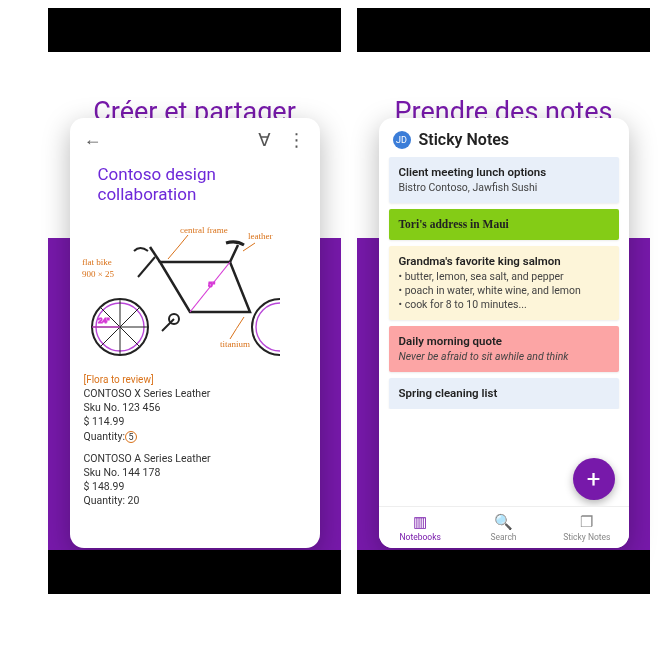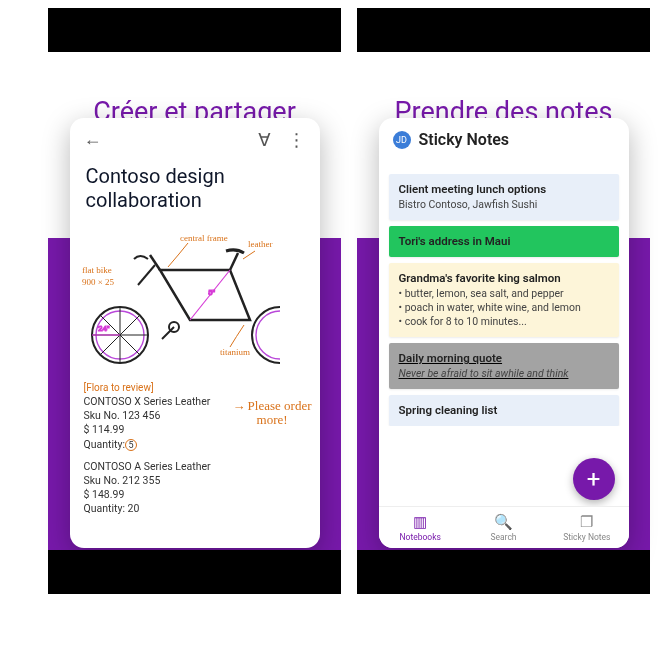--- a/index.html
+++ b/index.html
@@ -7,29 +7,29 @@
 .container { display: flex; gap: 16px; padding: 8px 16px; margin-left: 32px; }
 .panel { width: 310px; position: relative; }
 .blackbar { background: #000; height: 44px; width: 100%; }
 .whitezone { background: #fff; height: 186px; position: relative; }
 .purplezone { background: #7719aa; height: 312px; position: relative; }
 .headline { color: #7719aa; font-size: 27px; font-weight: 400; position: absolute; top: 44px; left: 50%; transform: translateX(-50%); white-space: nowrap; }
 .phone { position: absolute; top: 110px; left: 50%; transform: translateX(-50%); width: 250px; height: 430px; background: #fff; border-radius: 14px; box-shadow: 0 8px 28px rgba(0,0,0,0.28); overflow: hidden; }
 .appbar { display: flex; align-items: center; padding: 10px 12px; gap: 10px; }
 .appbar .spacer { flex: 1; }
 .ico-btn { width: 22px; height: 22px; display: flex; align-items: center; justify-content: center; color: #555; font-size: 18px; }
-.notetitle { font-size: 20px; padding: 4px 16px 8px; color: #0f172a; }
+.notetitle { font-size: 17px; padding: 4px 28px 8px; color: #6d28d9; }
 .sketch { height: 160px; position: relative; padding: 0 10px; }
 .sketch svg { width: 100%; height: 100%; }
 .review { color: #d9721a; font-size: 10px; padding: 2px 14px 0; }
 .prod { padding: 2px 14px 6px; font-size: 10.5px; line-height: 1.35; color: #333; position: relative; }
 .prod .qty-circ { display: inline-block; border: 1.2px solid #d9721a; border-radius: 50%; width: 12px; height: 12px; text-align: center; line-height: 10px; font-size: 9px; }
 .hand { color: #d9721a; font-family: cursive; font-size: 13px; position: absolute; right: 8px; top: 6px; line-height: 1.1; text-align: center; }
 .hand::before { content: '→'; margin-right: 2px; }
-.stickyhead { display: flex; align-items: center; gap: 8px; padding: 12px 14px 25px; }
+.stickyhead { display: flex; align-items: center; gap: 8px; padding: 12px 14px 8px; }
 .stickyhead .dot { width: 18px; height: 18px; border-radius: 50%; background: #3b7dd8; color: #fff; font-size: 9px; display: flex; align-items: center; justify-content: center; }
 .stickyhead .title { font-size: 16px; font-weight: 600; color: #222; }
 .notes { padding: 0 10px; display: flex; flex-direction: column; gap: 6px; height: 252px; overflow: hidden; }
 .note { padding: 8px 10px; border-radius: 2px; font-size: 11px; line-height: 1.35; box-shadow: 0 1px 2px rgba(0,0,0,0.08); }
 .note .ntitle { font-weight: 600; font-size: 11.5px; color: #222; }
 .note .nbody { color: #444; font-size: 10.5px; }
 .fab { position: absolute; right: 14px; bottom: 48px; width: 42px; height: 42px; border-radius: 50%; background: #7719aa; color: #fff; display: flex; align-items: center; justify-content: center; font-size: 24px; box-shadow: 0 3px 8px rgba(0,0,0,0.3); }
 .bottomnav { position: absolute; bottom: 0; left: 0; right: 0; height: 42px; background: #fff; border-top: 1px solid #eee; display: flex; }
 .bn-item { flex: 1; display: flex; flex-direction: column; align-items: center; justify-content: center; font-size: 8.5px; color: #888; gap: 1px; }
 .bn-item.active { color: #7719aa; }
@@ -104,27 +104,25 @@
         </svg>
       </div>
 
       <div class="review">[Flora to review]</div>
 
       <div class="prod">
         <div>CONTOSO X Series Leather</div>
         <div>Sku No. 123 456</div>
         <div>$ 114.99</div>
         <div><span>Quantity:</span><span class="qty-circ">5</span></div>
-        <div class="hand" style="white-space:pre-line;">Please order
-more!</div>
       </div>
 
       <div class="prod">
         <div>CONTOSO A Series Leather</div>
-        <div>Sku No. 212 355</div>
+        <div>Sku No. 144 178</div>
         <div>$ 148.99</div>
         <div>Quantity: 20</div>
       </div>
     </div>
   </div>
 
   <div class="panel">
     <div class="blackbar"></div>
     <div class="whitezone">
       <div class="headline">Prendre des notes</div>
@@ -136,30 +134,30 @@
       <div class="stickyhead">
         <div class="dot">JD</div>
         <div class="title">Sticky Notes</div>
       </div>
 
       <div class="notes" id="notes-list">
           <div class="note" style="background: rgb(232, 239, 249);">
             <div class="ntitle">Client meeting lunch options</div>
             <div class="nbody" style="white-space: pre-line;">Bistro Contoso, Jawfish Sushi</div>
           </div>
-          <div class="note" style="background: #22c55e;">
+          <div class="note" style="background: #84cc16; font-family: Liberation Serif, serif;">
             <div class="ntitle">Tori's address in Maui</div>
           </div>
           <div class="note" style="background: rgb(253, 245, 217);">
             <div class="ntitle">Grandma's favorite king salmon</div>
             <div class="nbody" style="white-space: pre-line;">• butter, lemon, sea salt, and pepper
 • poach in water, white wine, and lemon
 • cook for 8 to 10 minutes...</div>
           </div>
-          <div class="note" style="background: #a3a3a3; text-decoration: underline;">
+          <div class="note" style="background: #fca5a5;">
             <div class="ntitle">Daily morning quote</div>
             <div class="nbody" style="white-space: pre-line; font-style: italic;">Never be afraid to sit awhile and think</div>
           </div>
           <div class="note" style="background: rgb(232, 239, 249);">
             <div class="ntitle">Spring cleaning list</div>
           </div>
         </div>
 
       <div class="fab">+</div>
 

